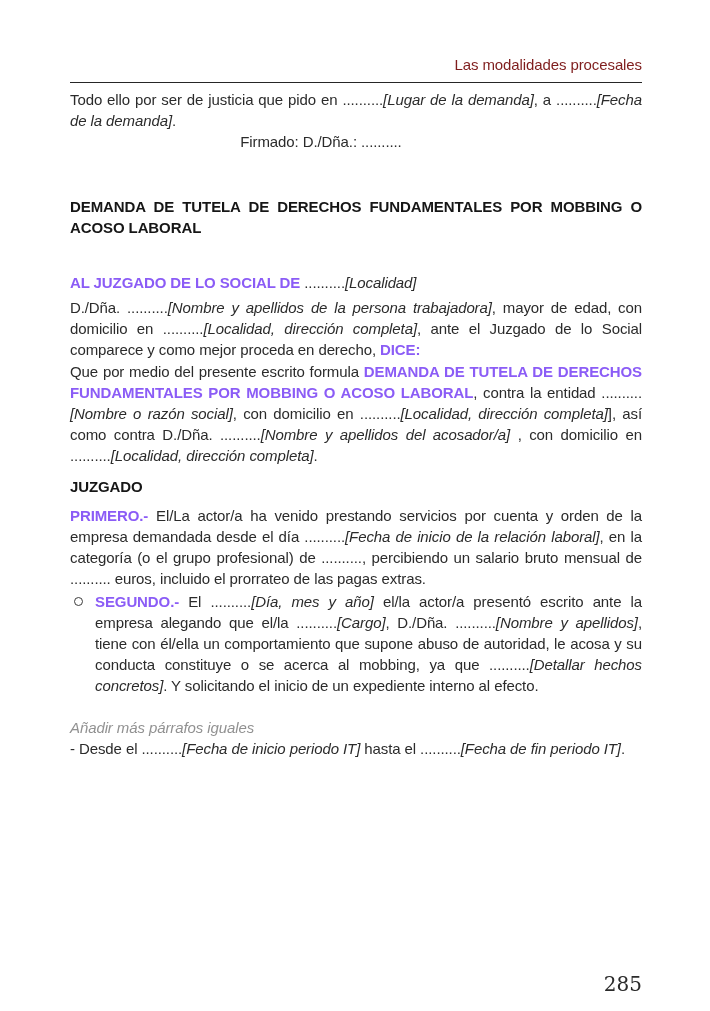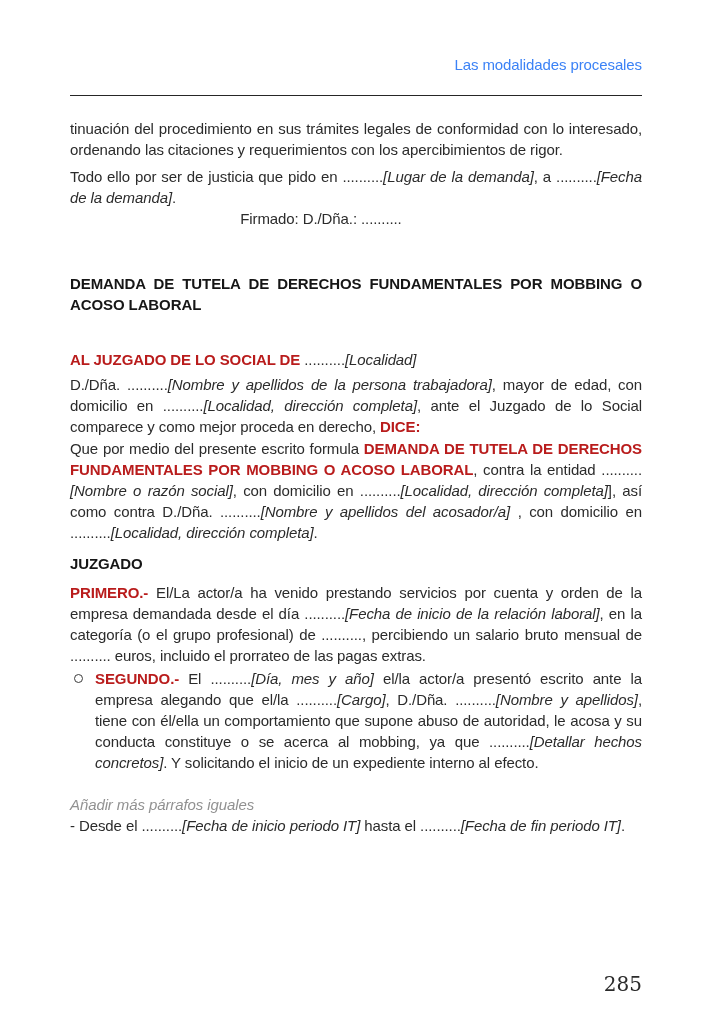--- a/index.html
+++ b/index.html
@@ -13,22 +13,22 @@
     font-size: 15px;
     line-height: 21px;
     color: #2b2b2b;
     letter-spacing: -0.1px;
     padding: 54px 68px 0 70px;
     overflow: hidden;
   }
   .running-header {
     text-align: right;
     font-size: 15px;
-    color: #3b82f6;
-    padding-bottom: 20px;
+    color: #7f1d1d;
+    padding-bottom: 7px;
     border-bottom: 1.5px solid #262626;
   }
   p { text-align: justify; }
   .p-intro        { margin-top: 22px; }
   .p-justicia     { margin-top: 6px; }
   .signature-line { margin-top: 0; text-align: center; padding-right: 70px; }
   .doc-title      { margin-top: 44px; font-weight: bold; color: #161616; text-align: justify; }
   .addressee      { margin-top: 34px; }
   .p-comparece    { margin-top: 4px; }
   .p-formula      { margin-top: 1px; }
@@ -39,42 +39,41 @@
   .option-item    { margin-top: 2px; position: relative; padding-left: 25px; }
   .option-circle  {
     position: absolute; left: 4px; top: 6px;
     width: 9px; height: 9px;
     border: 1.5px solid #3c3c3c; border-radius: 50%;
     background: transparent;
   }
   .p-desde        { margin-top: 0; }
   .note-add       { margin-top: 21px; }
   .p-periodo      { margin-top: 0; }
-  .b  { font-weight: bold; color: #b91c1c; }
+  .b  { font-weight: bold; color: #8b5cf6; }
   .it { font-style: italic; }
   .page-number {
     position: absolute;
     top: 958px; right: 68px;
     font-family: "DejaVu Serif", serif;
     font-size: 20px;
     color: #2b2b2b;
     letter-spacing: 0;
     margin-top: 16px;
   }
 </style>
 </head>
 <body>
 
 <div class="page">
 
   <div class="running-header">
     <span>Las modalidades procesales</span>
   </div>
 
-  <p class="p-intro"><span>tinuación del procedimiento en sus trámites legales de conformidad con lo interesado, ordenando las citaciones y requerimientos con los apercibimientos de rigor.</span></p>
 
   <p class="p-justicia"><span>Todo ello por ser de justicia que pido en ..........</span><span class="it">[Lugar de la demanda]</span><span>, a ..........</span><span class="it">[Fecha de la demanda]</span><span>.</span></p>
 
   <p class="signature-line"><span>Firmado: D./Dña.: ..........</span></p>
 
   <p class="doc-title"><span>DEMANDA DE TUTELA DE DERECHOS FUNDAMENTALES POR MOBBING O ACOSO LABORAL</span></p>
 
   <p class="addressee"><span class="b">AL JUZGADO DE LO SOCIAL DE </span><span>..........</span><span class="it">[Localidad]</span></p>
 
   <p class="p-comparece"><span>D./Dña. ..........</span><span class="it">[Nombre y apellidos de la persona trabajadora]</span><span>, mayor de edad, con domicilio en ..........</span><span class="it">[Localidad, dirección completa]</span><span>, ante el Juzgado de lo Social comparece y como mejor proceda en derecho, </span><span class="b">DICE:</span></p>

